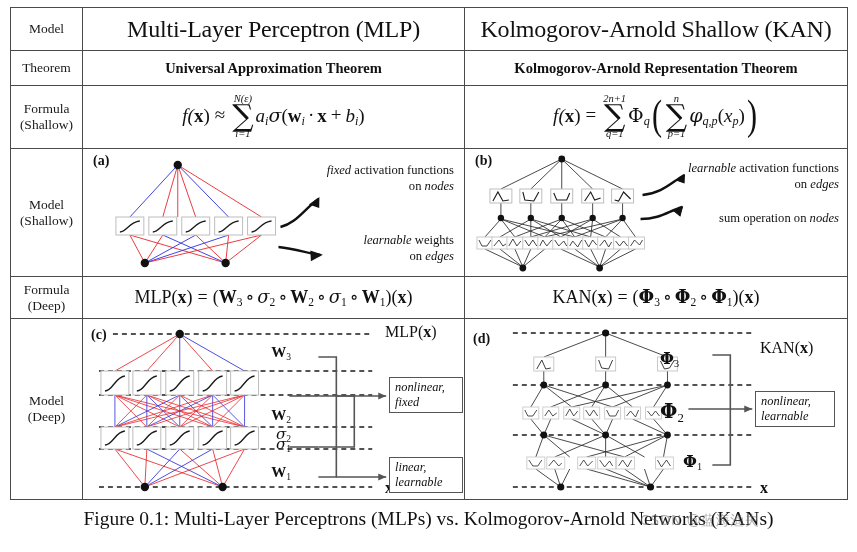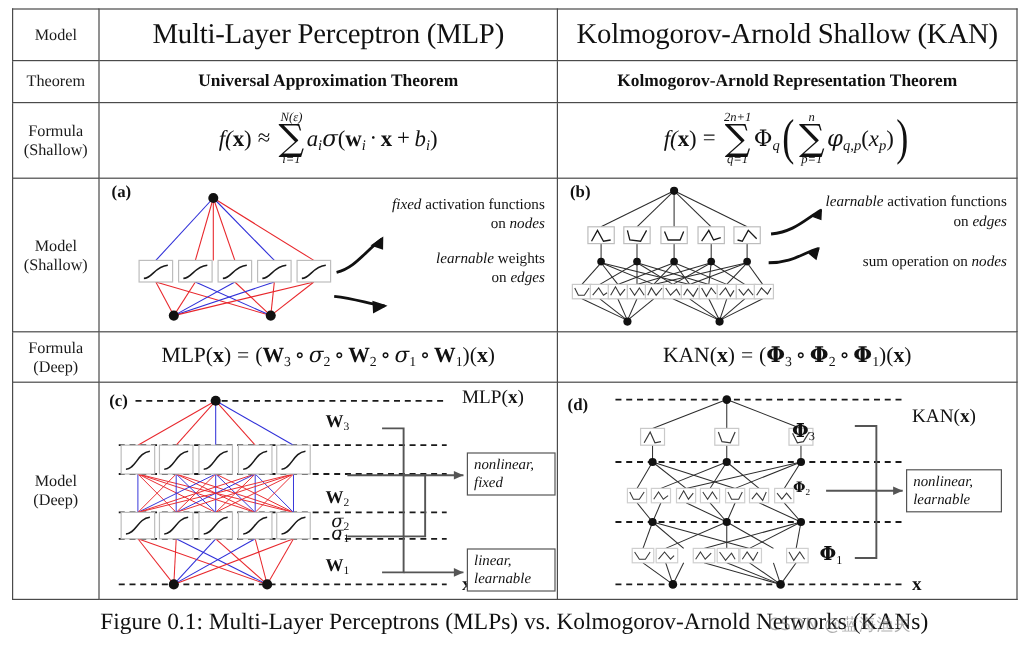--- a/index.html
+++ b/index.html
@@ -200,21 +200,21 @@
             </g>
           </svg>
 
           <div class="panel-lbl" style="left:10px;top:4px;">(a)</div>
 
           <div class="ann" style="right:10px;top:14px;width:185px;">
             <span class="it">fixed</span><span> activation functions</span><br>
             <span>on </span><span class="it">nodes</span>
           </div>
 
-          <div class="ann" style="right:10px;top:59px;width:185px;text-align:right;">
+          <div class="ann" style="right:10px;top:84px;width:185px;text-align:right;">
             <span class="it">learnable</span><span> weights</span><br>
             <span>on </span><span class="it">edges</span>
           </div>
         </div>
       </td>
 
       <td>
         <div class="diag">
           <svg viewBox="0 0 383 127" preserveAspectRatio="none">
             <g stroke="#2b2b2b" stroke-width="0.85" fill="none">
@@ -682,21 +682,21 @@
           <div class="panel-lbl" style="left:8px;top:12px;">(d)</div>
 
           <div style="position:absolute;left:295px;top:20px;font-size:16px;">
             <span>KAN(</span><span class="mb">x</span><span>)</span>
           </div>
           <div style="position:absolute;left:295px;top:160px;font-size:16px;font-weight:bold;">x</div>
 
           <div style="position:absolute;left:195px;top:30px;width:42px;text-align:left;font-size:16px;">
             <span class="greek mb">Φ</span><sub class="nsub">3</sub>
           </div>
-          <div style="position:absolute;left:182px;top:80px;width:42px;text-align:center;font-size:12px;">
+          <div style="position:absolute;left:195px;top:80px;width:42px;text-align:left;font-size:20px;">
             <span class="greek mb">Φ</span><sub class="nsub">2</sub>
           </div>
           <div style="position:absolute;left:195px;top:133px;width:42px;text-align:right;font-size:16px;">
             <span class="greek mb">Φ</span><sub class="nsub">1</sub>
           </div>
 
           <div class="boxlbl" style="left:290px;top:72px;width:68px;">
             <div>nonlinear,</div>
             <div>learnable</div>
           </div>

